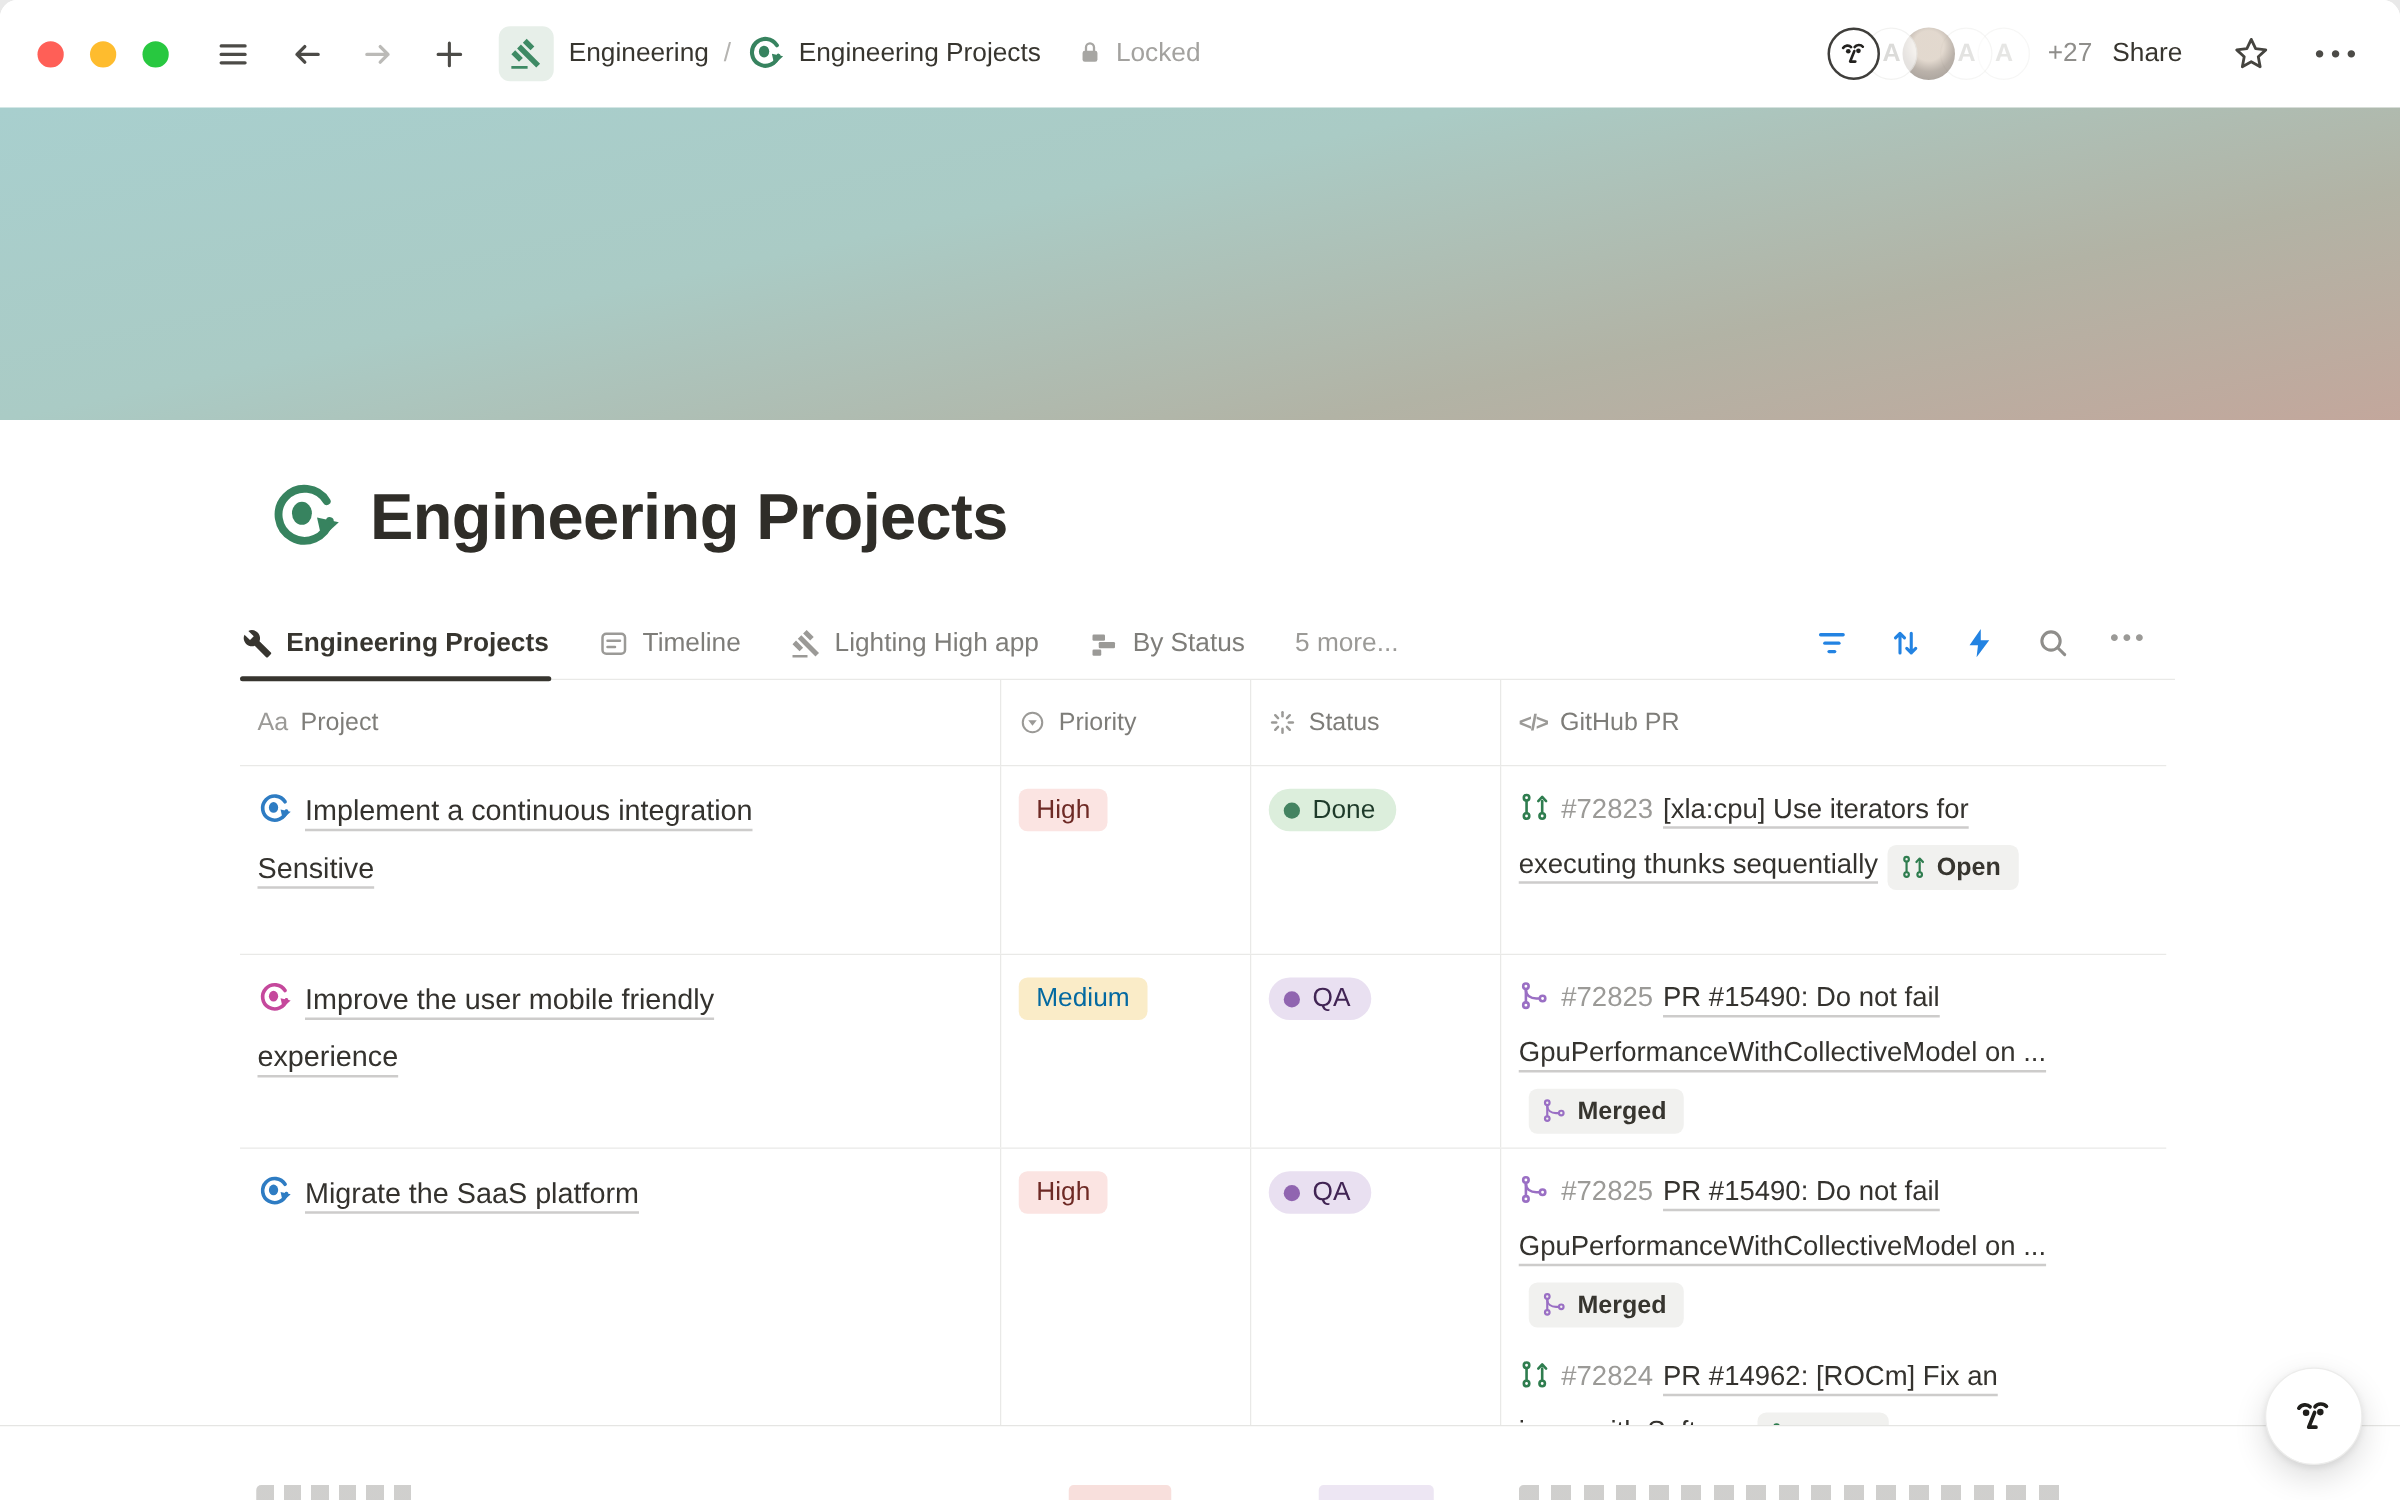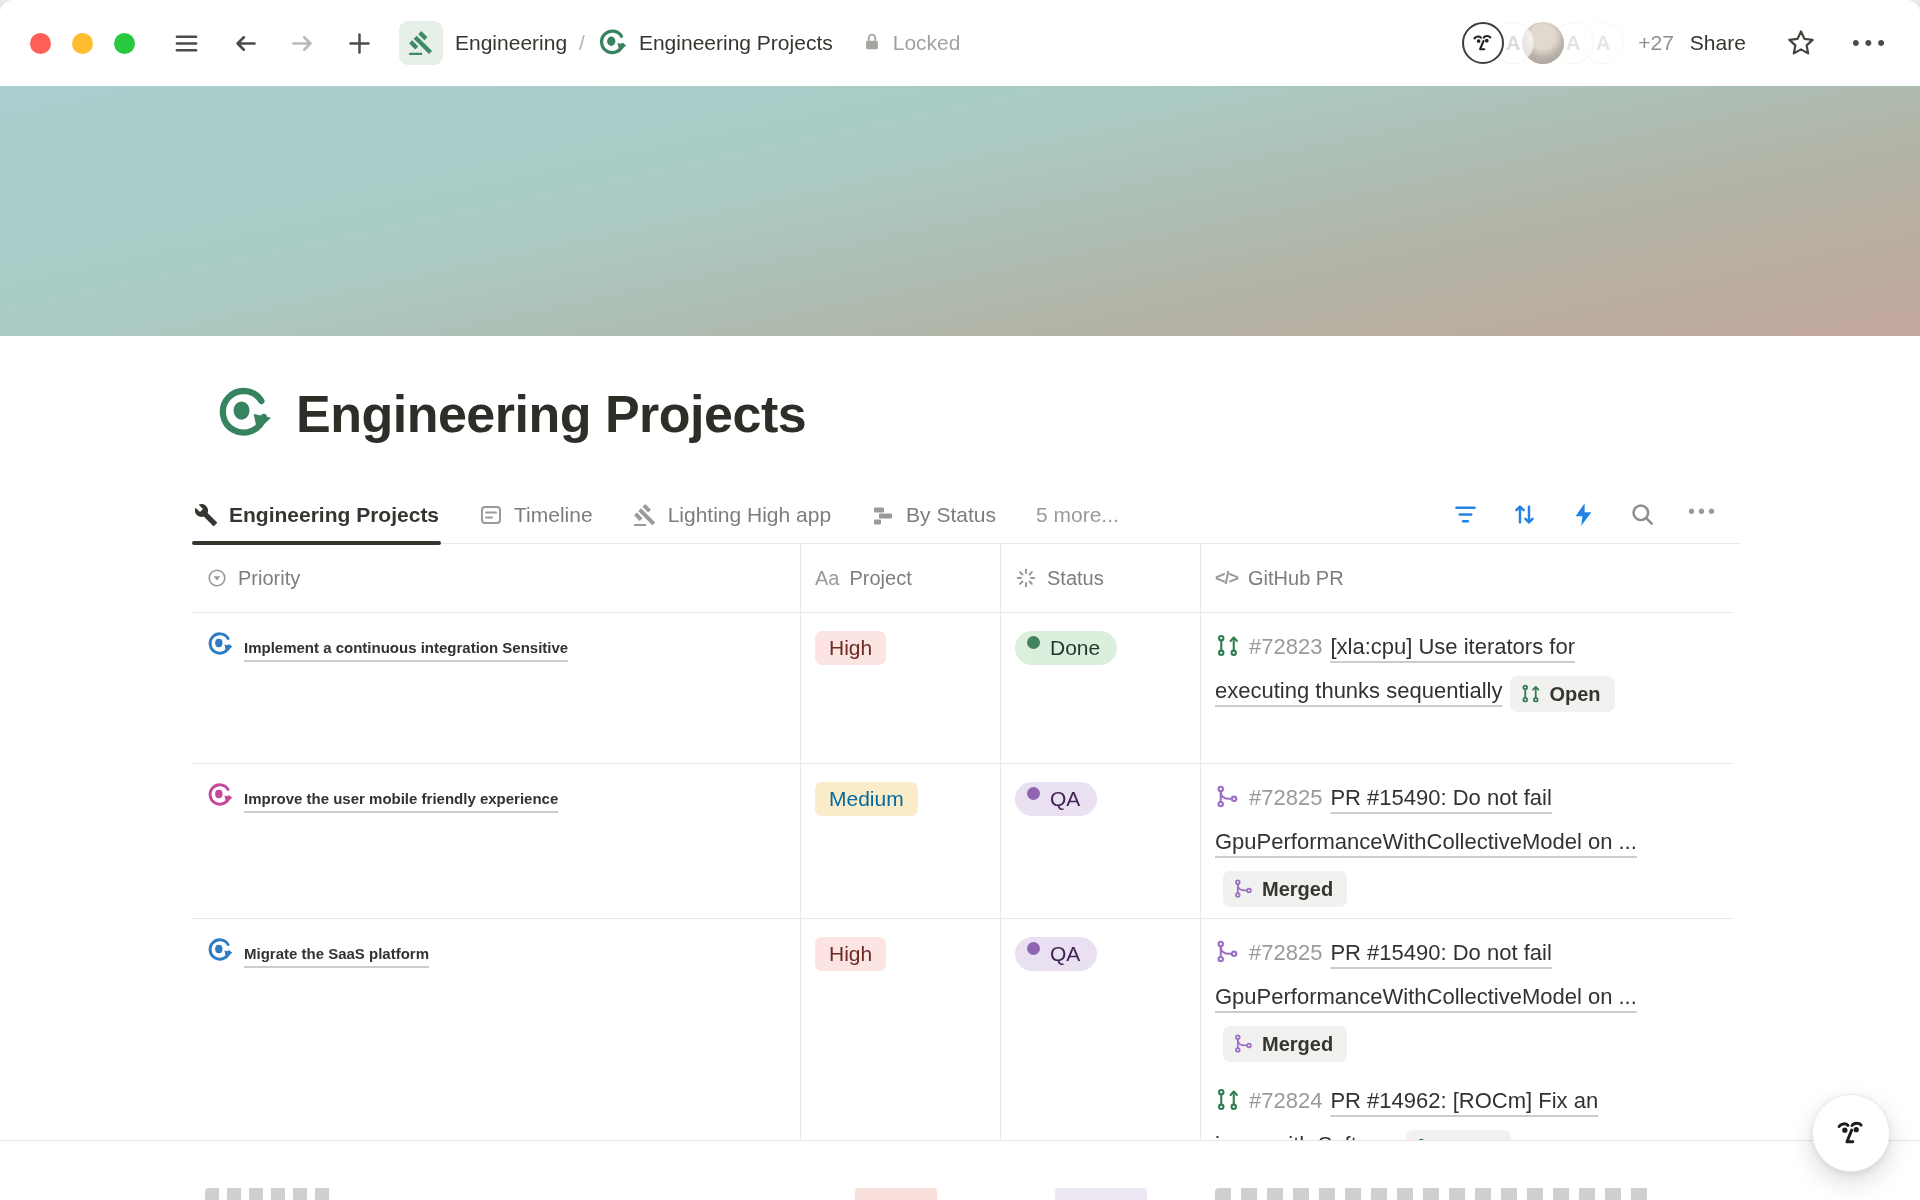--- a/index.html
+++ b/index.html
@@ -71,30 +71,30 @@
   .table { margin-left:192px; width:1541px; }
   .tr { display:grid; grid-template-columns:608px 200px 200px 533px; border-bottom:1px solid #e9e9e7; }
   .td, .th { padding:0 14px; }
   .tr > :nth-child(n+2) { border-left:1px solid #e9e9e7; }
   .th { height:68px; display:flex; align-items:center; gap:10px; color:#7e7d79; font-size:20px; }
   .th svg { width:22px; height:22px; color:#9b9a97; }
   .glyph-aa { font-size:20px; color:#9b9a97; font-weight:500; }
   .glyph-code { font-size:18px; color:#9b9a97; font-weight:600; letter-spacing:-1px; }
   .row .td { padding-top:12px; padding-bottom:10px; min-height:150px; }
 
-  .proj { max-width:462px; font-size:15px; line-height:46px; font-weight:700; color:#34322e; }
+  .proj { max-width:462px; font-size:23px; line-height:46px; font-weight:400; color:#34322e; }
   .row-ic { width:27px; height:27px; vertical-align:-5px; margin-right:11px; }
   .ic-blue{ color:#2e7cc3; } .ic-pink{ color:#c5489c; }
   .u { text-decoration:underline; text-decoration-thickness:1.5px; text-underline-offset:7px;
        text-decoration-color:rgba(55,53,47,.25); }
 
   .pill { display:inline-block; font-size:21px; padding:5px 14px; border-radius:7px; margin-top:6px; }
   .pill.high { background:#fbe4e2; color:#6e2a25; }
   .pill.medium { background:#faecc8; color:#0369a1;text-align:center; }
-  .spill { display:inline-flex; align-items:flex-start; gap:10px; font-size:21px; padding:5px 17px 5px 12px;
+  .spill { display:inline-flex; align-items:center; gap:10px; font-size:21px; padding:5px 17px 5px 12px;
            border-radius:999px; margin-top:6px; }
   .spill .dot { width:13px; height:13px; border-radius:50%; }
   .spill.done { background:#dceedc; color:#1e3a2a; } .spill.done .dot { background:#448361; }
   .spill.qa { background:#e9e0f1; color:#412454; } .spill.qa .dot { background:#9065b0; }
 
   .prcell { max-width:462px; font-size:22px; line-height:44px; color:#34322e; }
   .pr + .pr { margin-top:16px; }
   .pr-ic { width:25px; height:25px; vertical-align:-4px; margin-right:9px; }
   .green { color:#2f7d4f; } .purple { color:#9a6fc4; }
   .pr-num { color:#9b9a97; margin-right:8px; }
@@ -358,28 +358,28 @@
           <use href="#sym-search"></use>
         </svg>
       <span class="vt-dots">•••</span>
     </div>
   </div>
 
   <div class="table">
 
     <div class="tr">
       <div class="th">
+        <span class="glyph-aa">Aa</span>
+        <span>Project</span>
+      </div>
+      <div class="th">
         <svg>
             <use href="#sym-select"></use>
           </svg>
         <span>Priority</span>
-      </div>
-      <div class="th">
-        <span class="glyph-aa">Aa</span>
-        <span>Project</span>
       </div>
       <div class="th">
         <svg>
             <use href="#sym-burst"></use>
           </svg>
         <span>Status</span>
       </div>
       <div class="th">
         <span class="glyph-code">&lt;/&gt;</span>
         <span>GitHub PR</span>

